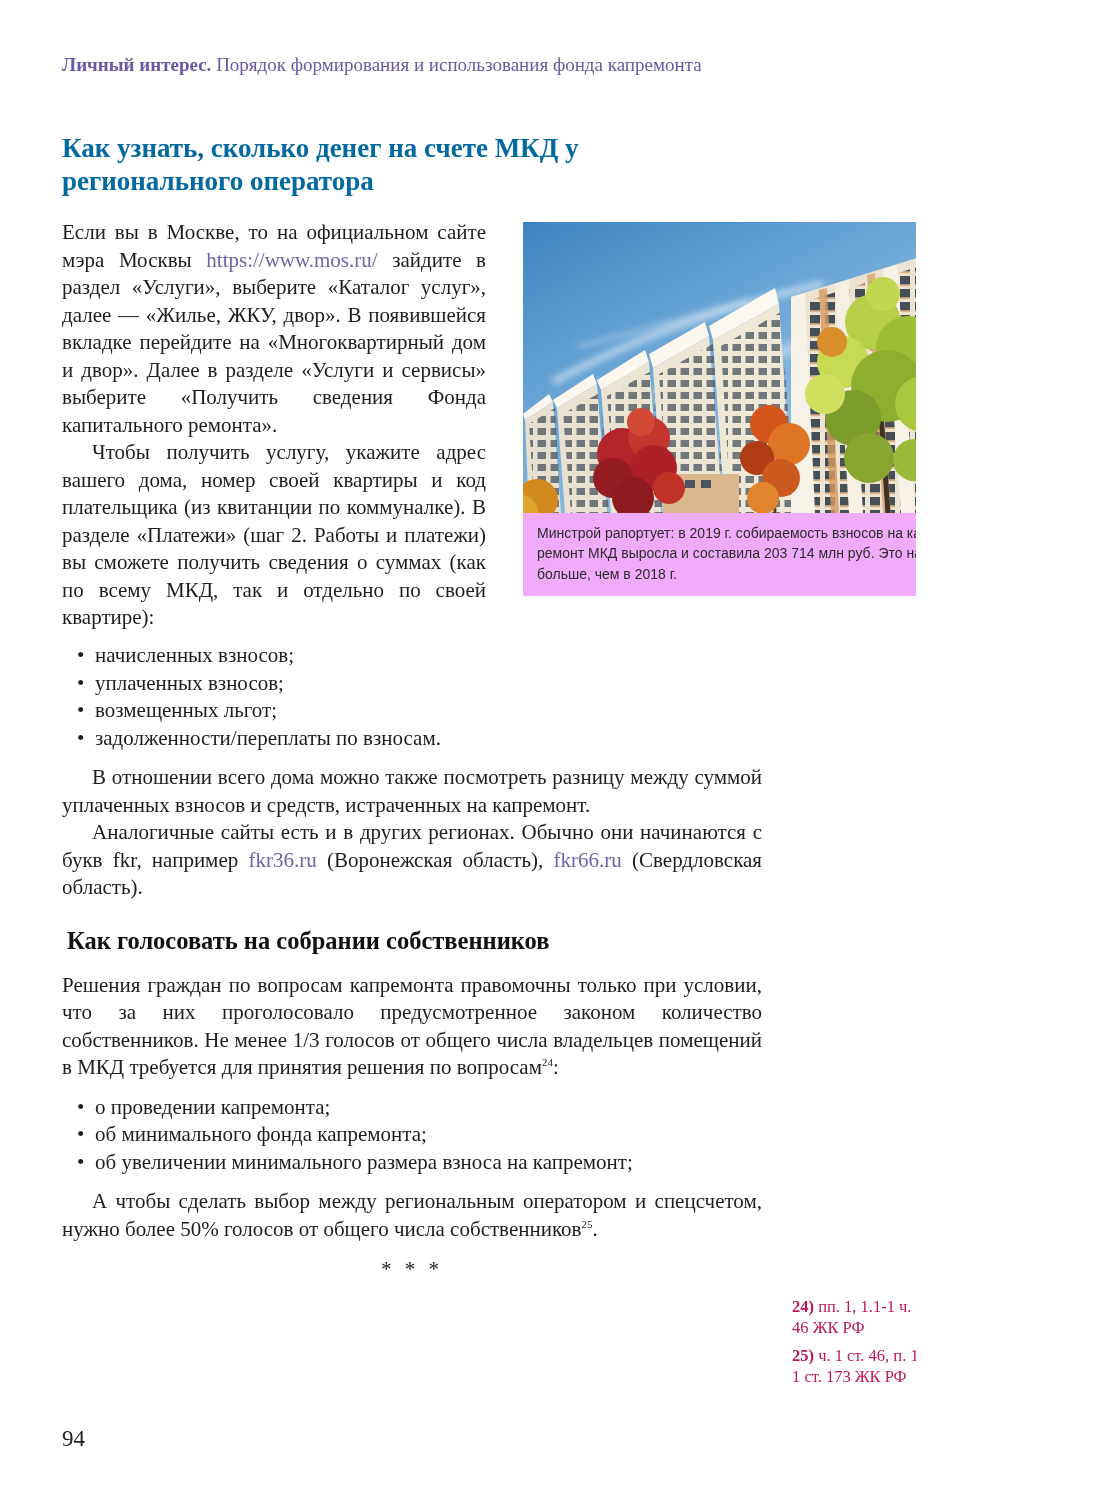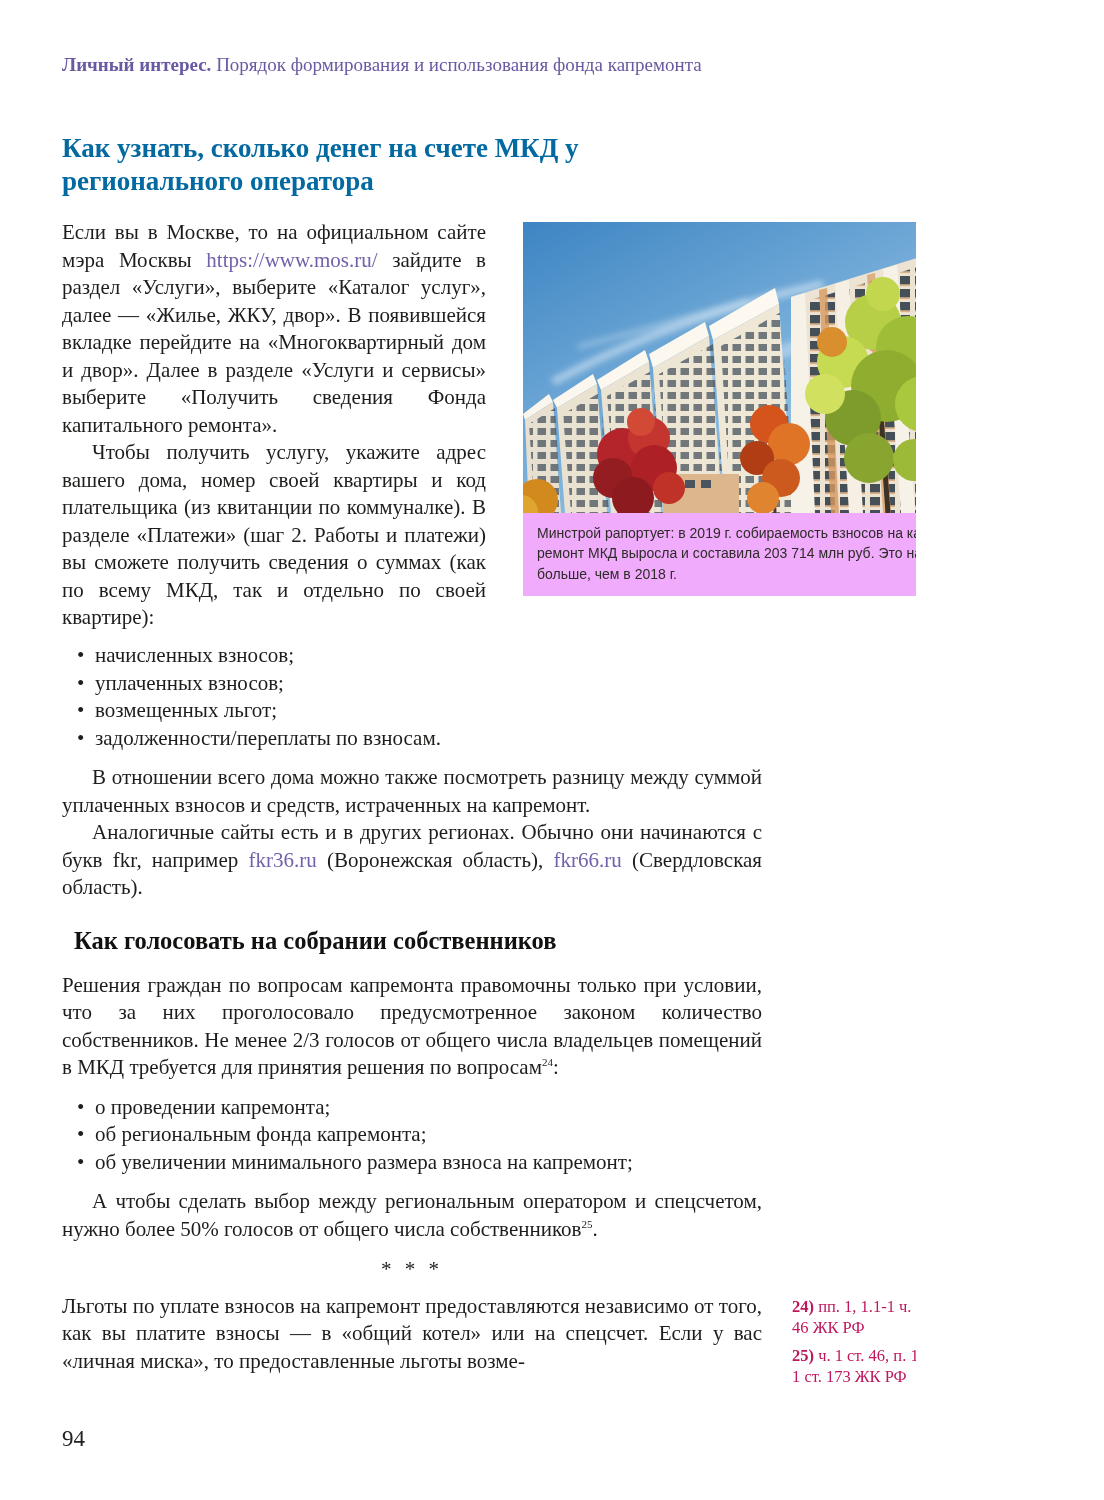--- a/index.html
+++ b/index.html
@@ -17,21 +17,21 @@
     font-size:19px;line-height:1.2;color:#6a58a2;
   }
   .runhead .bold{font-weight:700;}
   
   .h1{
     position:absolute;left:62px;top:132px;width:580px;
     font-size:27px;font-weight:700;line-height:1.23;color:#0369a1;
   }
   .h2{
     font-size:24.5px;font-weight:700;line-height:1.2;color:#121110;
-    margin:24px 0 17px 12px;
+    margin:24px 0 17px 5px;
   }
   
   .bodytext{font-size:21px;line-height:27.5px;text-align:justify;}
   p.para{margin:0;}
   p.ind{text-indent:30px;}
   a.inlink{color:#7361ab;text-decoration:none;cursor:pointer;}
   sup{font-size:11px;line-height:0;}
   
   .intro{
     position:absolute;left:62px;top:219px;width:424px;
@@ -208,33 +208,32 @@
       <li>возмещенных льгот;</li>
       <li>задолженности/переплаты по взносам.</li>
     </ul>
 
     <p class="para ind">В отношении всего дома можно также посмотреть разницу между суммой уплаченных взносов и средств, истраченных на капремонт.</p>
 
     <p class="para ind"><span>Аналогичные сайты есть и в других регионах. Обычно они начинаются с букв fkr, например </span><a class="inlink">fkr36.ru</a><span> (Воронежская область), </span><a class="inlink">fkr66.ru</a><span> (Свердловская область).</span></p>
 
     <div class="h2">Как голосовать на собрании собственников</div>
 
-    <p class="para"><span>Решения граждан по вопросам капремонта правомочны только при условии, что за них проголосовало предусмотренное законом количество собственников. Не менее 2/3 голосов от общего числа владельцев помещений в МКД требуется для принятия решения по вопросам</span><sup>24</sup><span>:</span></p>
+    <p class="para"><span>Решения граждан по вопросам капремонта правомочны только при условии, что за них проголосовало предусмотренное законом количество собственников. Не менее 1/3 голосов от общего числа владельцев помещений в МКД требуется для принятия решения по вопросам</span><sup>24</sup><span>:</span></p>
 
     <ul class="bullets">
       <li>о проведении капремонта;</li>
-      <li>об региональным фонда капремонта;</li>
+      <li>об минимального фонда капремонта;</li>
       <li>об увеличении минимального размера взноса на капремонт;</li>
     </ul>
 
     <p class="para ind"><span>А чтобы сделать выбор между региональным оператором и спецсчетом, нужно более 50% голосов от общего числа собственников</span><sup>25</sup><span>.</span></p>
 
     <div class="separator">* * *</div>
 
-    <p class="para">Льготы по уплате взносов на капремонт предоставляются независимо от того, как вы платите взносы — в «общий котел» или на спецсчет. Если у вас «личная миска», то предоставленные льготы возме-</p>
   </div>
 
   <div class="footnotes">
     <p class="footnote"><span class="fmark">24)</span><span> пп. 1, 1.1-1 ч. 2 ст. 44, ч. 1 ст. 46 ЖК РФ</span></p>
     <p class="footnote"><span class="fmark">25)</span><span> ч. 1 ст. 46, п. 1.1 ч. 2 ст. 44, ч. 1 ст. 173 ЖК РФ</span></p>
   </div>
 
   <div class="pagenum">94</div>
 
 </div>

